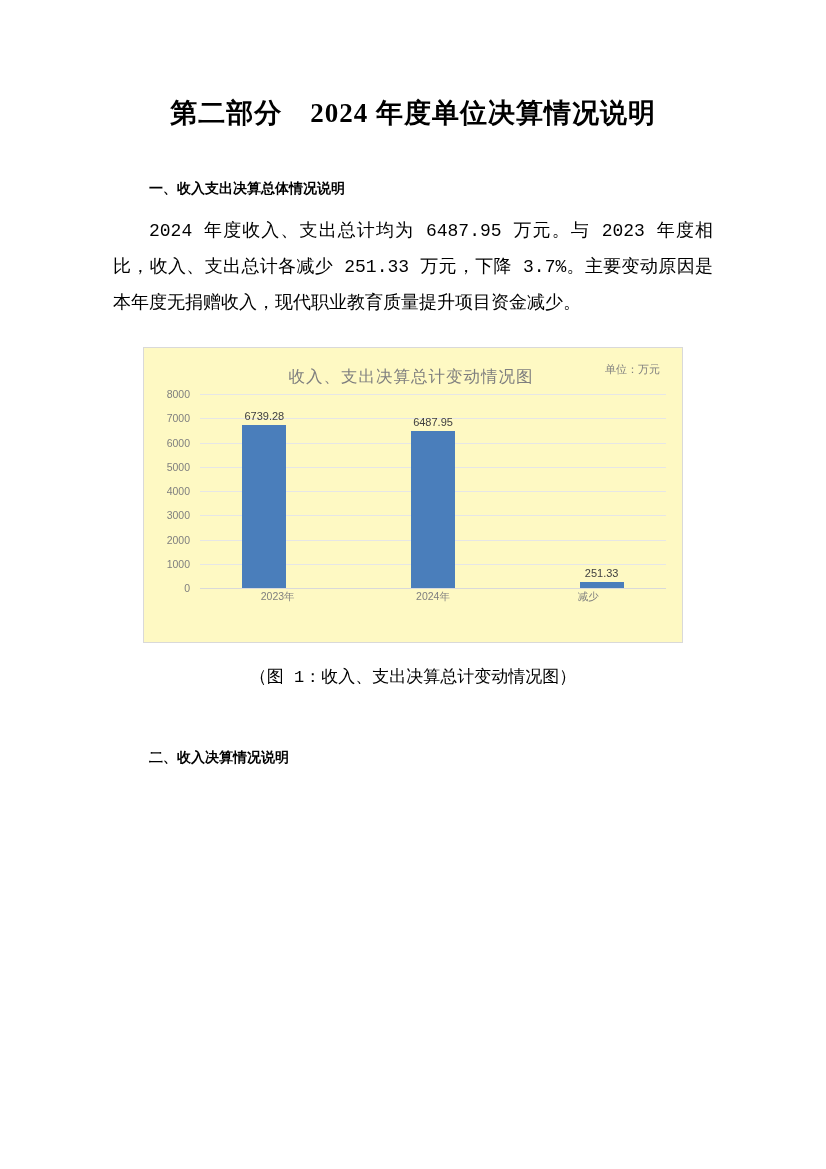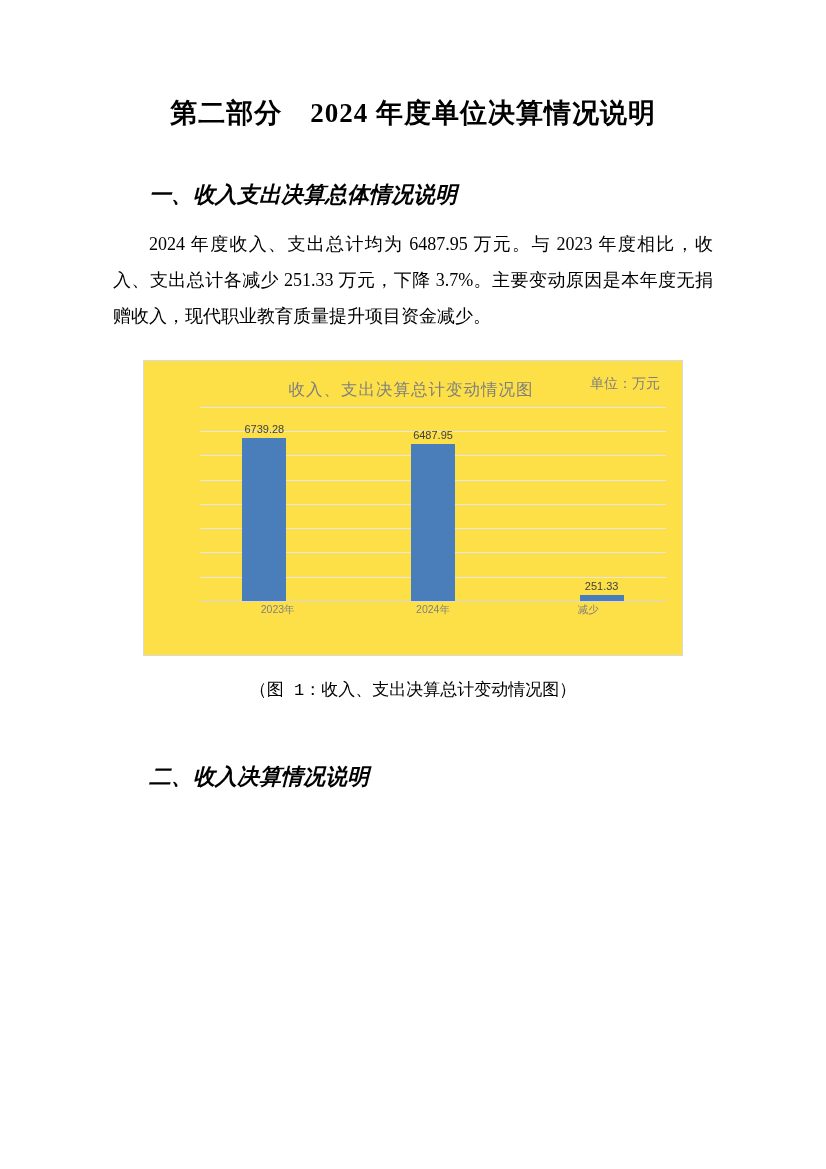--- a/index.html
+++ b/index.html
@@ -38,68 +38,68 @@
     padding: 0;
     line-height: 1.4;
   }
   h1.doc-title .gap {
     display: inline-block;
     width: 28px;
   }
   h2.section-heading {
     font-family: "Liberation Sans", sans-serif;
     font-weight: bold;
-    font-size: 22px;
+    font-size: 14px;
     margin: 0;
     padding: 0;
     text-indent: 36px;
     line-height: 1.6;
-    font-style: italic;
   }
   p.body-text {
     font-size: 18px;
     line-height: 2.0;
     margin: 0;
     padding: 0;
     text-indent: 36px;
     text-align: justify;
     text-justify: inter-ideograph;
+    font-family: Liberation Mono, monospace;
   }
   .spacer-lg { height: 44px; }
   .spacer-md { height: 26px; }
   .spacer-sm { height: 14px; }
   .spacer-xl { height: 58px; }
 
   
   .chart-box {
     width: 540px;
     margin: 0 auto;
     border: 1px solid #d9d9d9;
-    background: #fde047;
+    background: #fef9c3;
     box-sizing: border-box;
     padding: 10px 12px 8px 8px;
     position: relative;
     height: 296px;
   }
   .chart-title {
     text-align: center;
     font-family: "Liberation Sans", sans-serif;
     font-size: 16.5px;
     color: #7f7f7f;
     letter-spacing: 1px;
     margin-top: 8px;
     margin-bottom: 2px;
     position: relative;
   }
   .chart-unit {
     position: absolute;
     right: 22px;
     top: 14px;
     font-family: "Liberation Sans", sans-serif;
-    font-size: 14px;
+    font-size: 11px;
     color: #7f7f7f;
   }
   .plot-area {
     position: absolute;
     left: 8px;
     top: 46px;
     right: 12px;
     bottom: 30px;
   }
   .y-axis {
@@ -203,20 +203,31 @@
 
     <p class="body-text">2024 年度收入、支出总计均为 6487.95 万元。与 2023 年度相比，收入、支出总计各减少 251.33 万元，下降 3.7%。主要变动原因是本年度无捐赠收入，现代职业教育质量提升项目资金减少。</p>
 
     <div class="spacer-md"></div>
 
     <div class="chart-box">
       <div class="chart-title">收入、支出决算总计变动情况图</div>
       <div class="chart-unit">单位：万元</div>
 
       <div class="plot-area">
+        <div class="y-axis">
+          <div class="y-tick" style="top:0px;">8000</div>
+          <div class="y-tick" style="top:24.25px;">7000</div>
+          <div class="y-tick" style="top:48.5px;">6000</div>
+          <div class="y-tick" style="top:72.75px;">5000</div>
+          <div class="y-tick" style="top:97px;">4000</div>
+          <div class="y-tick" style="top:121.25px;">3000</div>
+          <div class="y-tick" style="top:145.5px;">2000</div>
+          <div class="y-tick" style="top:169.75px;">1000</div>
+          <div class="y-tick" style="top:194px;">0</div>
+        </div>
 
         <div class="grid-wrap">
           <div class="grid-line" style="top:0px;"></div>
           <div class="grid-line" style="top:24.25px;"></div>
           <div class="grid-line" style="top:48.5px;"></div>
           <div class="grid-line" style="top:72.75px;"></div>
           <div class="grid-line" style="top:97px;"></div>
           <div class="grid-line" style="top:121.25px;"></div>
           <div class="grid-line" style="top:145.5px;"></div>
           <div class="grid-line" style="top:169.75px;"></div>

